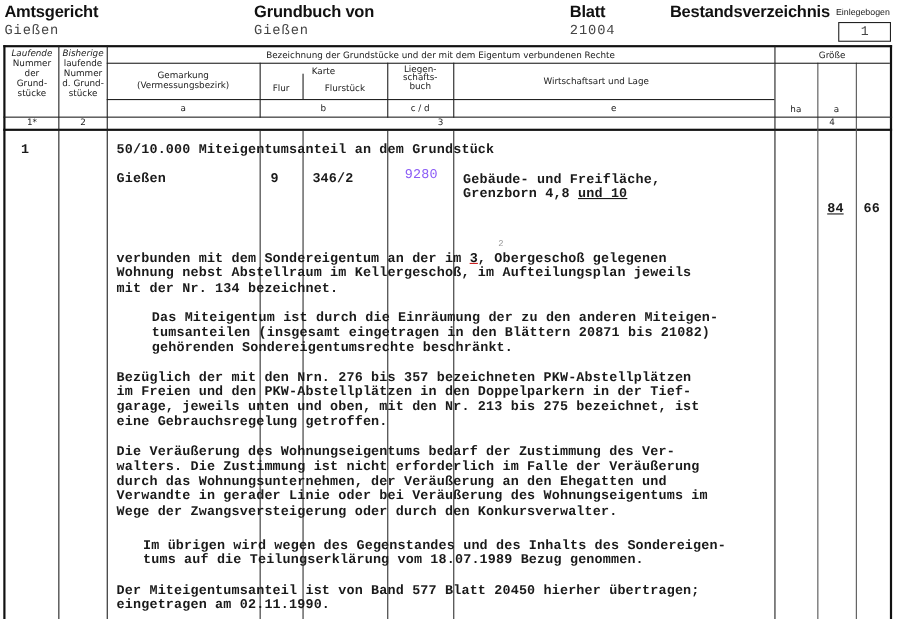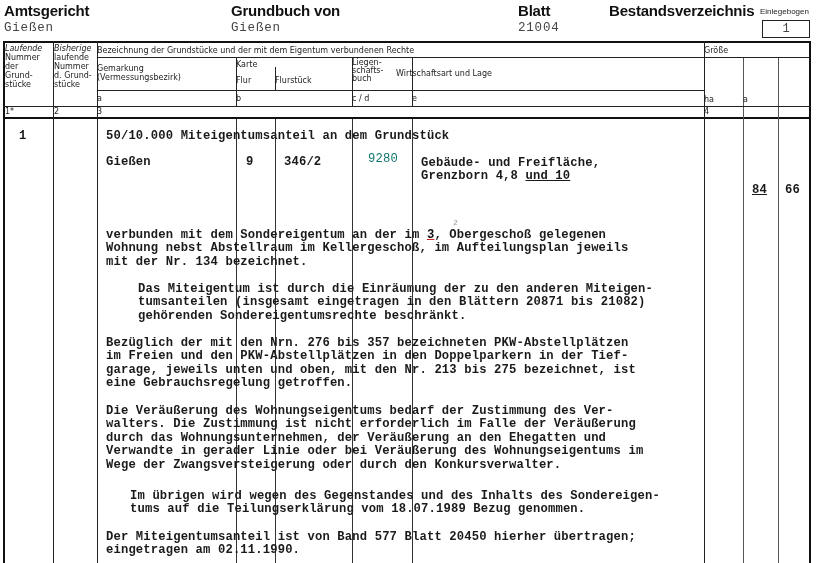--- a/index.html
+++ b/index.html
@@ -1,20 +1,20 @@
 <!DOCTYPE html>
 <html><head>
 <meta charset="utf-8">
 <style>
   html, body { margin:0; padding:0; background:#fff; }
   body { width:816px; height:563px; position:relative; overflow:hidden; color:#111; font-family:"Liberation Sans", sans-serif; }
   .abs { position:absolute; }
   .hdr-label { font-family:"Liberation Sans", sans-serif; font-size:15px; font-weight:bold; letter-spacing:-0.2px; }
   .hdr-value { font-family:"Liberation Mono", monospace; font-size:12.5px; color:#444; letter-spacing:0.8px; }
-  .small-sans { font-family:"DejaVu Sans", sans-serif; font-size:8px; color:#222; line-height:9px; text-align:left; }
+  .small-sans { font-family:"DejaVu Sans", sans-serif; font-size:8px; color:#222; line-height:9px; text-align:center; }
   .ital { font-style:italic; }
   .vline { position:absolute; width:1px; background:#222; }
   .hline { position:absolute; height:1px; background:#222; }
   .thick { background:#111; }
   .mono { font-family:"Liberation Mono", monospace; font-size:12.2px; font-weight:bold; color:#1a1a1a; line-height:13.4px; white-space:pre; letter-spacing:0.15px; }
   .para { position:absolute; left:106px; }
   .edit-mark { color:#c22; }
   .sup-mark { position:absolute; font-family:"Liberation Mono", monospace; font-size:8px; color:#999; }
   .boxnum { position:absolute; left:762px; top:20px; width:46px; height:16px; border:1px solid #222; font-family:"Liberation Mono", monospace; font-size:12px; color:#444; text-align:center; line-height:16px; }
 </style>
@@ -104,21 +104,21 @@
   <div class="abs small-sans" style="left:54px;top:107px;width:43px;">2</div>
   <div class="abs small-sans" style="left:97px;top:107px;width:607px;">3</div>
   <div class="abs small-sans" style="left:704px;top:107px;width:105px;">4</div>
 
   <div class="abs mono" style="left:19px;top:130px;">1</div>
   <div class="abs mono" style="left:106px;top:130px;">50/10.000 Miteigentumsanteil an dem Grundstück</div>
 
   <div class="abs mono" style="left:106px;top:156px;">Gießen</div>
   <div class="abs mono" style="left:246px;top:156px;">9</div>
   <div class="abs mono" style="left:284px;top:156px;">346/2</div>
-  <div class="abs mono" style="left:368px;top:153px;font-weight:normal;color:#0f766e;">9280</div>
+  <div class="abs mono" style="left:368px;top:153px;font-weight:normal;color:#8b5cf6;">9280</div>
 
   <div class="abs" style="left:421px;top:157px;">
     <div class="mono">Gebäude- und Freifläche,</div>
     <div class="mono"><span>Grenzborn 4,8 </span><span style="text-decoration:underline;">und 10</span></div>
   </div>
   <div class="abs mono" style="left:752px;top:184px;text-decoration:underline;">84</div>
   <div class="abs mono" style="left:785px;top:184px;">66</div>
 
   <div class="para mono" style="top:229px;"><span>verbunden mit dem Sondereigentum an der im </span><span class="edit-mark" style="color:#111;text-decoration:underline;text-decoration-color:#c22;">3</span><span>, Obergeschoß gelegenen</span></div>
   <div class="sup-mark" style="left:453px;top:218px;">2</div>

